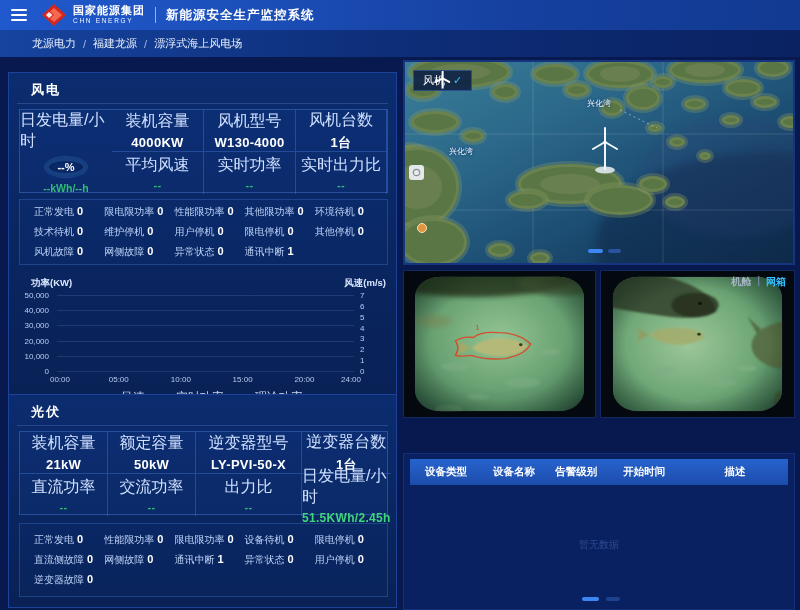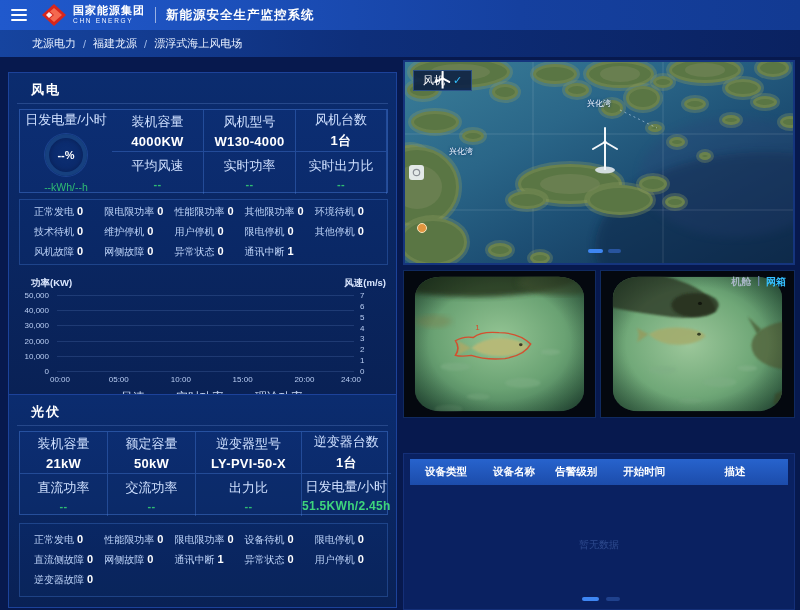--- a/index.html
+++ b/index.html
@@ -30,32 +30,32 @@
   .panel { position:absolute; background:linear-gradient(180deg,#0b2c6f 0%,#092155 100%); border:1px solid #1c429a; }
   .p-title { position:absolute; left:22px; top:8px; font-size:13px; font-weight:bold; color:#fff; letter-spacing:2px; }
   .p-line { position:absolute; left:8px; right:8px; top:30px; height:1px; background:rgba(120,160,230,.25); }
   #wind-panel { left:8px; top:72px; width:389px; height:330px; }
   #pv-panel   { left:8px; top:394px; width:389px; height:214px; }
 
   .statbox { position:absolute; left:10px; width:369px; border:1px solid rgba(80,135,230,.4); background:rgba(25,80,180,.10); }
   .wgrid { top:36px; height:84px; display:grid; grid-template-columns:92px 92px 92px 1fr; grid-template-rows:42px 42px; }
   .pgrid { top:36px; height:84px; display:grid; grid-template-columns:88px 88px 106px 1fr; grid-template-rows:42px 42px; }
   .cell { display:flex; flex-direction:column; align-items:center; justify-content:center; gap:3px; }
-  .cl { font-size:13px; color:#cfe0ff; }
+  .cl { font-size:16px; color:#cfe0ff; }
   .cv { font-size:13px; font-weight:bold; color:#fff; letter-spacing:.3px; }
   .cv.green { color:#2fbd73; font-size:11px; }
   .cv.bgreen { color:#3ed57c; font-size:12px; }
   .br { border-right:1px solid rgba(80,135,230,.35); }
   .bb { border-bottom:1px solid rgba(80,135,230,.35); }
   .gauge-cell { grid-row:1/3; display:flex; flex-direction:column; align-items:center; justify-content:center; gap:5px; }
   .gauge-ring { width:42px; height:42px; border-radius:50%; border:4px solid #16407f;
     box-shadow:0 0 0 1px rgba(60,110,200,.35), inset 0 0 6px rgba(8,25,70,.7);
     display:flex; align-items:center; justify-content:center; }
   .gauge-pct { font-size:11px; font-weight:bold; color:#fff; }
-  .gauge-energy { font-size:10.5px; font-weight:normal; color:#2fbd73;text-align:center; }
+  .gauge-energy { font-size:10.5px; font-weight:bold; color:#2fbd73;text-align:center; }
 
   .sbox { position:absolute; left:10px; width:369px; border:1px solid rgba(80,135,230,.3);
     display:grid; grid-template-columns:repeat(5,1fr); align-content:center; row-gap:6px;
     padding:6px 2px 6px 14px; background:rgba(25,80,180,.06); }
   #wind-status { top:126px; height:66px; }
   #pv-status   { top:128px; height:74px; }
   .sitem { font-size:10px; color:#bdd3f8; white-space:nowrap; }
   .sitem b { font-size:11px; color:#fff; margin-left:3px; }
 
   

